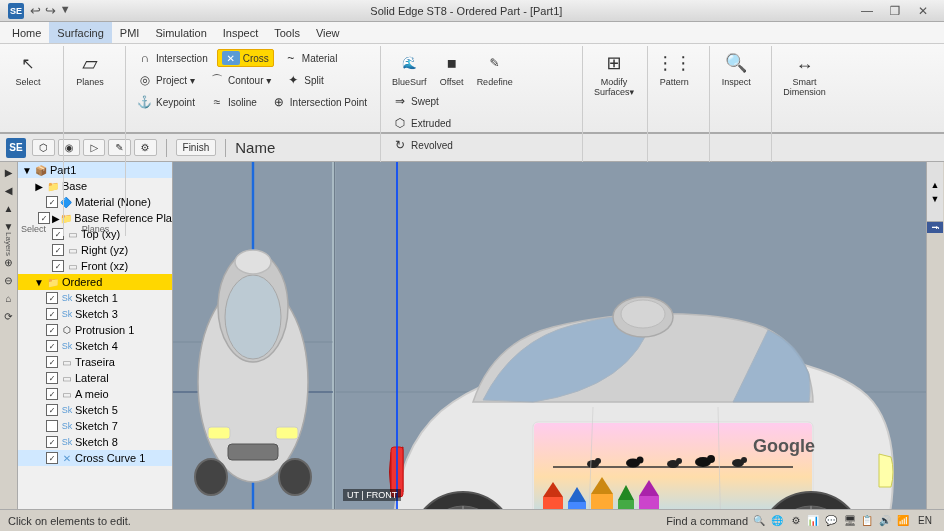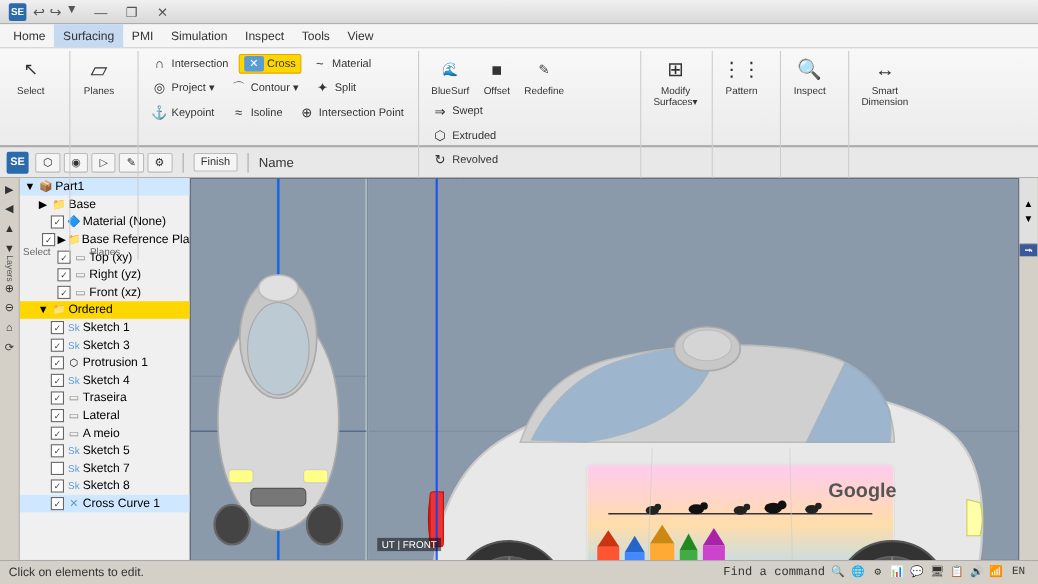--- a/index.html
+++ b/index.html
@@ -31,21 +31,21 @@
     .ribbon-small-btn { display: flex; align-items: center; gap: 3px; padding: 1px 4px; cursor: pointer; border: 1px solid transparent; border-radius: 2px; font-size: 10px; color: #333; white-space: nowrap; }
     .ribbon-small-btn.active-btn { background: #ffd700; border-color: #e6a800; }
     .ribbon-small-icon { width: 16px; height: 16px; display: flex; align-items: center; justify-content: center; font-size: 12px; }
 
     
     .command-bar { height: 28px; background: #e8e8e8; border-bottom: 1px solid #aaa; display: flex; align-items: center; padding: 0 6px; gap: 6px; }
     .cmd-bar-icon { width: 20px; height: 20px; background: #2a6aad; border-radius: 2px; display: flex; align-items: center; justify-content: center; color: white; font-size: 10px; font-weight: bold; }
     .cmd-separator { width: 1px; height: 18px; background: #aaa; margin: 0 3px; }
     .cmd-btn { padding: 2px 6px; border: 1px solid #bbb; border-radius: 2px; background: #f5f5f5; cursor: pointer; font-size: 10px; color: #333; display: flex; align-items: center; gap: 3px; }
     .cmd-input { padding: 2px 6px; border: 2px solid #5b9bd5; border-radius: 2px; background: white; font-size: 11px; width: 140px; color: #333; outline: none; }
-    .cmd-label { font-size: 12px; color: #333; }
+    .cmd-label { font-size: 15px; color: #333; }
 
     
     .main-area { display: flex; height: calc(531px - 22px - 22px - 90px - 28px - 22px); }
 
     
     .left-toolbar { width: 18px; background: #d4d0c8; border-right: 1px solid #aaa; display: flex; flex-direction: column; align-items: center; padding: 2px 0; gap: 2px; }
     .lt-btn { width: 16px; height: 16px; display: flex; align-items: center; justify-content: center; cursor: pointer; font-size: 10px; color: #333; }
 
     
     .side-panel { width: 155px; background: #f0f0f0; border-right: 1px solid #aaa; display: flex; flex-direction: column; overflow: hidden; }
@@ -64,37 +64,38 @@
     
     .viewport-label { position: absolute; background: rgba(0,0,0,0.5); color: white; font-size: 9px; padding: 1px 4px; }
 
     
     .right-sidebar { width: 18px; background: #d4d0c8; border-left: 1px solid #aaa; display: flex; flex-direction: column; }
     .fb-panel { width: 16px; background: #3b5998; writing-mode: vertical-rl; display: flex; align-items: center; justify-content: center; color: white; font-size: 9px; font-weight: bold; padding: 4px 0; cursor: pointer; }
 
     
     .status-bar { height: 22px; background: #d4d0c8; border-top: 1px solid #aaa; display: flex; align-items: center; padding: 0 8px; justify-content: space-between; }
     .status-left { font-size: 11px; color: #333; }
-    .status-right { display: flex; align-items: center; gap: 6px; font-family: Liberation Mono, monospace; }
+    .status-right { display: flex; align-items: center; gap: 6px; }
     .status-cmd { display: flex; align-items: center; gap: 4px; }
     .status-cmd-label { font-size: 11px; color: #333; }
     .status-icon { width: 16px; height: 16px; display: flex; align-items: center; justify-content: center; font-size: 10px; color: #333; cursor: pointer; }
   </style>
 </head>
 <body>
 
 <div class="title-bar">
   <div class="title-bar-icon">
     <span>SE</span>
   </div>
   <div class="title-bar-qs">
     <span style="font-size:13px;cursor:pointer;color:#555;">↩</span>
     <span style="font-size:13px;cursor:pointer;color:#555;">↪</span>
     <span style="font-size:11px;cursor:pointer;color:#555;">▼</span>
   </div>
+  <div class="title-bar-title">Solid Edge ST8 - Ordered Part - [Part1]</div>
   <div class="title-bar-controls">
     <div class="title-bar-btn">—</div>
     <div class="title-bar-btn">❐</div>
     <div class="title-bar-btn close">✕</div>
   </div>
 </div>
 
 <div class="menu-bar">
   <div class="menu-item">Home</div>
   <div class="menu-item active">Surfacing</div>

